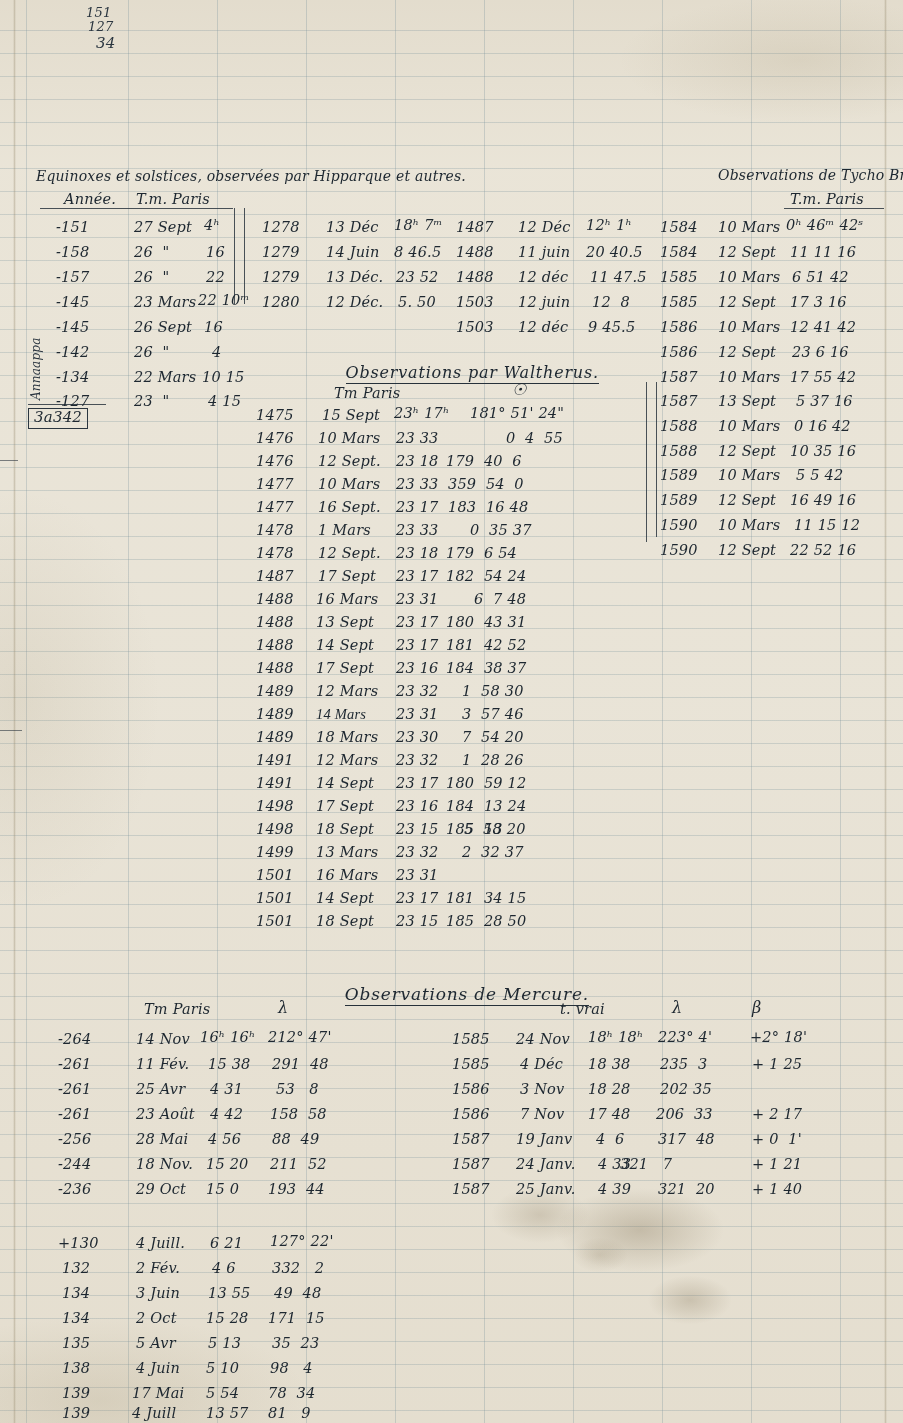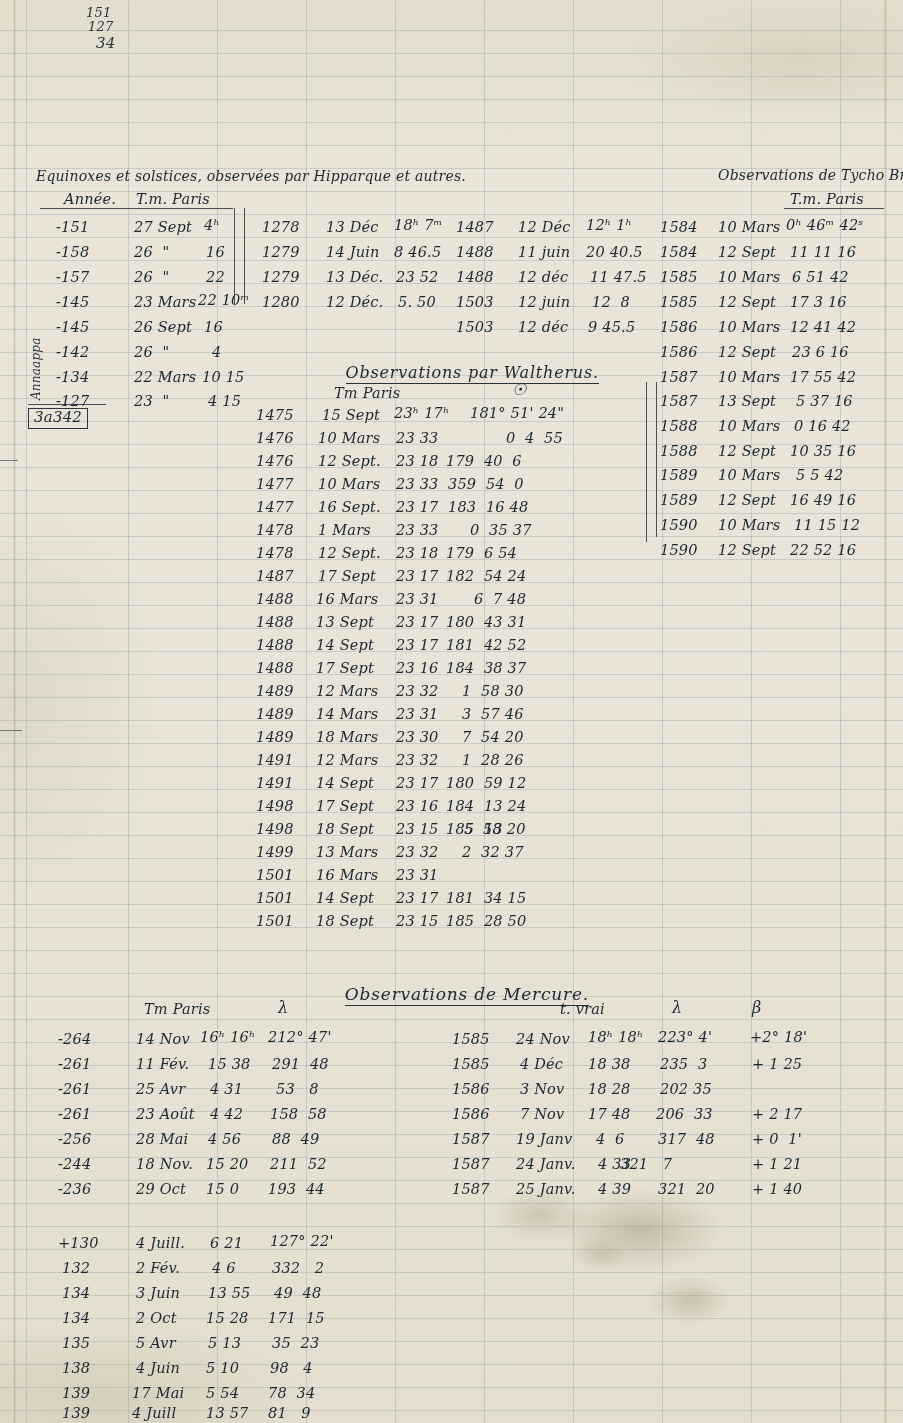--- a/index.html
+++ b/index.html
@@ -351,21 +351,21 @@
     <div class="ink cell col" style="left:316px; top:661px;">17 Sept</div>
     <div class="ink cell col" style="left:396px; top:661px;">23 16</div>
     <div class="ink cell col" style="left:446px; top:661px;">184  38 37</div>
 
     <div class="ink cell col" style="left:256px; top:684px;">1489</div>
     <div class="ink cell col" style="left:316px; top:684px;">12 Mars</div>
     <div class="ink cell col" style="left:396px; top:684px;">23 32</div>
     <div class="ink cell col" style="left:462px; top:684px;">1  58 30</div>
 
     <div class="ink cell col" style="left:256px; top:707px;">1489</div>
-    <div class="ink cell col" style="left:316px; top:707px;">14 Mars</div>
+    <div class="ink cell col" style="left:316px; top:707px;font-family:Liberation Serif, serif;">14 Mars</div>
     <div class="ink cell col" style="left:396px; top:707px;">23 31</div>
     <div class="ink cell col" style="left:462px; top:707px;">3  57 46</div>
 
     <div class="ink cell col" style="left:256px; top:730px;">1489</div>
     <div class="ink cell col" style="left:316px; top:730px;">18 Mars</div>
     <div class="ink cell col" style="left:396px; top:730px;">23 30</div>
     <div class="ink cell col" style="left:462px; top:730px;">7  54 20</div>
 
     <div class="ink cell col" style="left:256px; top:753px;">1491</div>
     <div class="ink cell col" style="left:316px; top:753px;">12 Mars</div>

